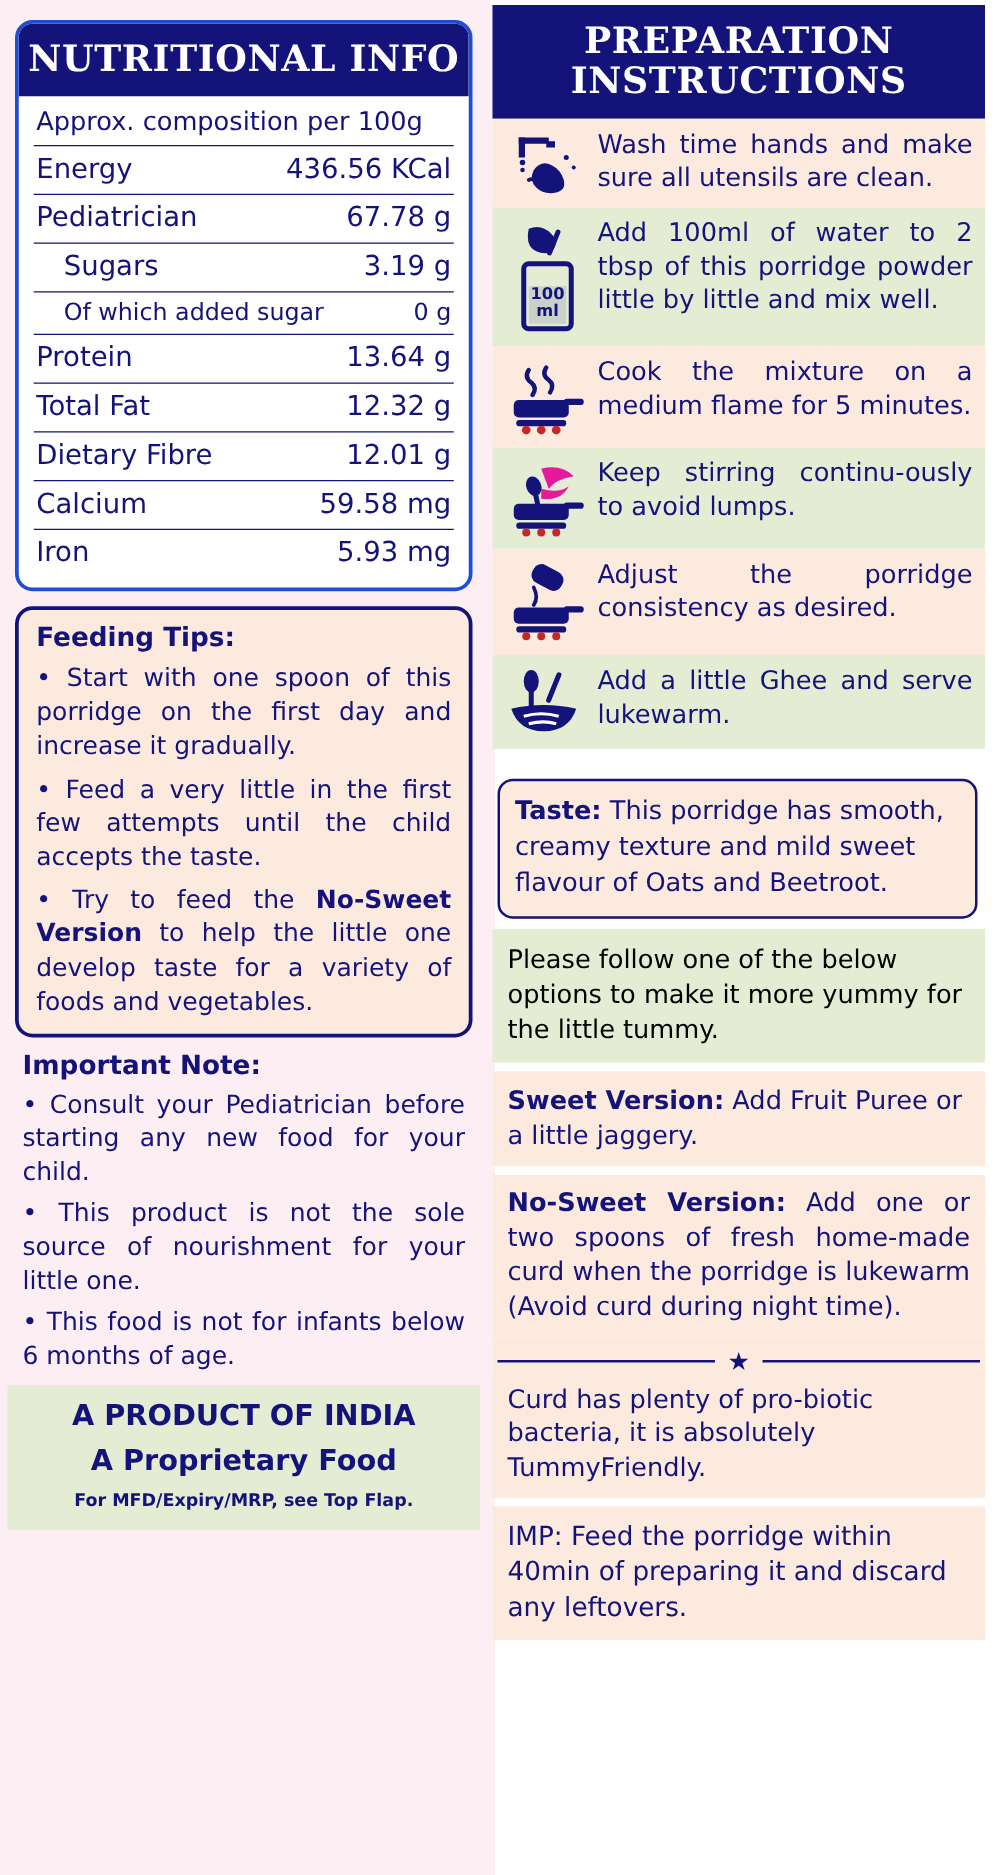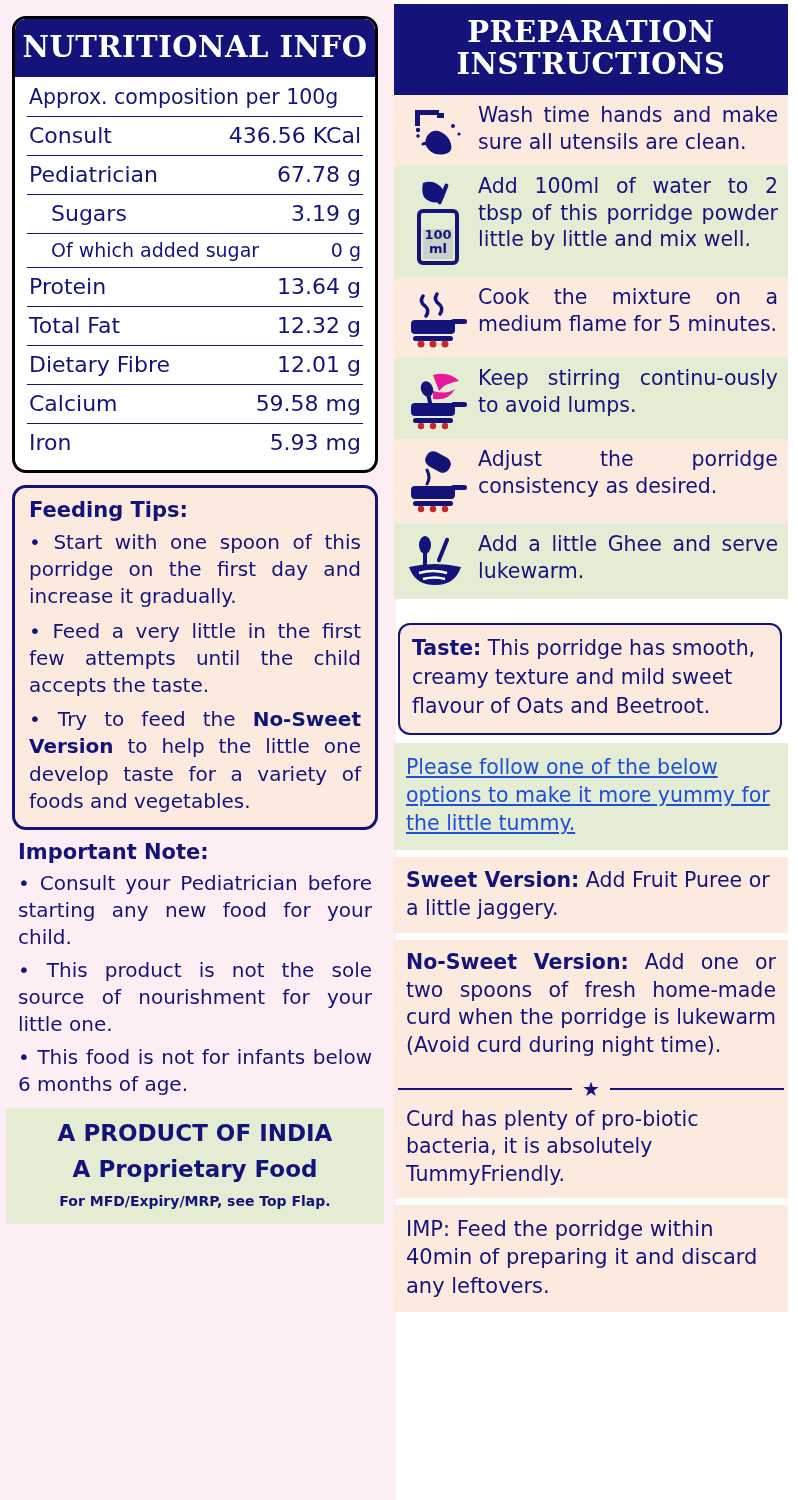--- a/index.html
+++ b/index.html
@@ -58,21 +58,21 @@
     left: 392px; top: 0;
     width: 406px;
     height: 1500px;
     background: #ffffff;
     z-index: 0;
   }
   .col-left, .col-right { position: relative; z-index: 2; }
 
   
   .nutri-box {
-    border: 3px solid #000000;
+    border: 3px solid #1d4ed8;
     border-radius: 14px;
     background: #ffffff;
     overflow: hidden;
     margin: 12px 6px 0 6px;
   }
   .nutri-title {
     background: #13137a;
     color: #ffffff;
     text-align: center;
     font-weight: bold;
@@ -226,22 +226,21 @@
     color: #13137a;
   }
   .taste-txt b { font-weight: bold; }
 
   .plain-green {
     background: #e4ecd4;
     margin-top: 8px;
     padding: 10px 12px 12px 12px;
     font-size: 20.5px;
     line-height: 1.37;
-    color: #1d4ed8;
-    text-decoration: underline;
+    color: #000000;
   }
   .plain-peach {
     background: #fdeadf;
     margin-top: 7px;
     padding: 9px 12px 11px 12px;
     font-size: 20.5px;
     line-height: 1.37;
     color: #13137a;
   }
   .plain-peach b, .plain-green b { font-weight: bold; }
@@ -295,21 +294,21 @@
 <div class="page">
 
   <div class="col-left">
 
     <div class="nutri-box">
       <div class="nutri-title">NUTRITIONAL INFO</div>
       <div class="nutri-body">
         <div class="nutri-sub">Approx. composition per 100g</div>
 
         <div class="nrow">
-          <span class="nlabel">Consult</span>
+          <span class="nlabel">Energy</span>
           <span class="nval">436.56 KCal</span>
         </div>
         <div class="nrow">
           <span class="nlabel">Pediatrician</span>
           <span class="nval">67.78 g</span>
         </div>
         <div class="nrow indent">
           <span class="nlabel">Sugars</span>
           <span class="nval">3.19 g</span>
         </div>

